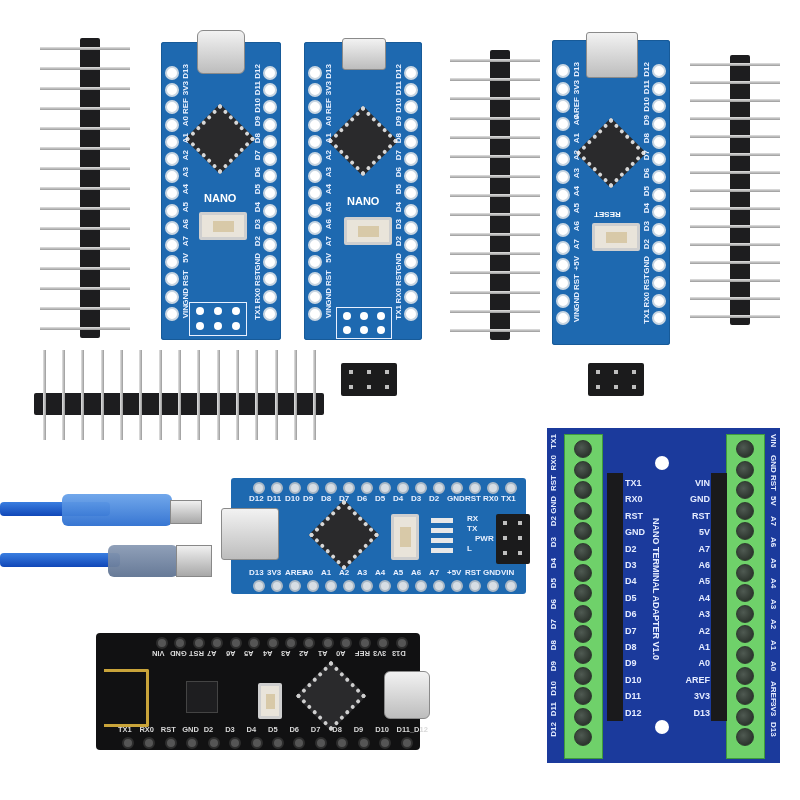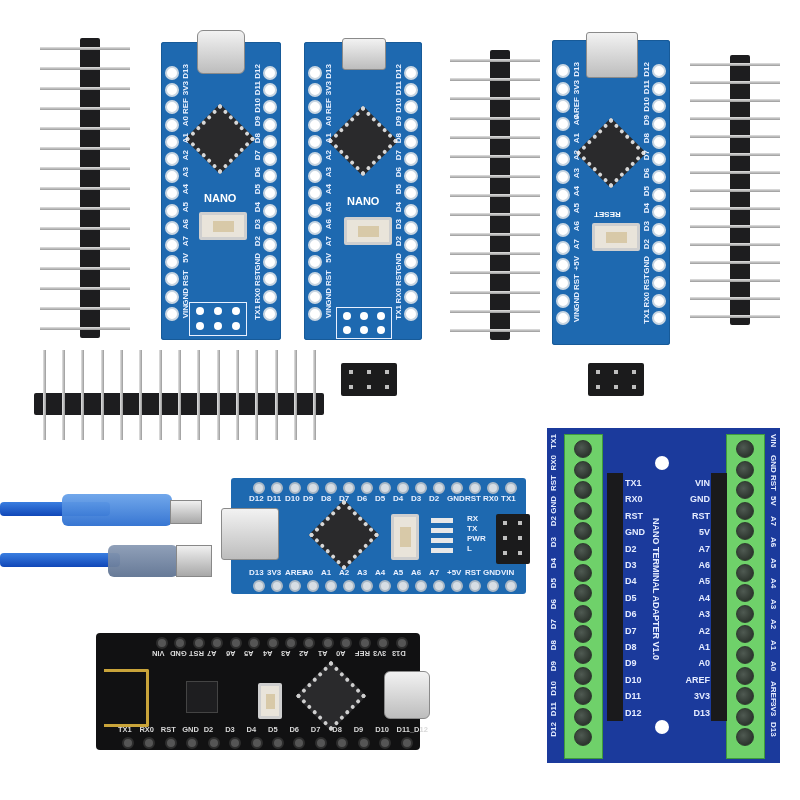--- a/index.html
+++ b/index.html
@@ -460,21 +460,21 @@
       <div class="lbl" style="left:252px;top:90px">GND</div>
       <div class="hole" style="left:274px;top:102px"></div>
       <div class="lbl" style="left:270px;top:90px">VIN</div>
     </div>
   <div id="hn-leds">
       <div style="position:absolute;left:200px;top:40px;width:22px;height:5px;background:#e8e8e8;"></div>
       <div class="lbl" style="left:236px;top:36px">RX</div>
       <div style="position:absolute;left:200px;top:50px;width:22px;height:5px;background:#e8e8e8;"></div>
       <div class="lbl" style="left:236px;top:46px">TX</div>
       <div style="position:absolute;left:200px;top:60px;width:22px;height:5px;background:#e8e8e8;"></div>
-      <div class="lbl" style="left:236px;top:56px">PWR</div>
+      <div class="lbl" style="left:244px;top:56px">PWR</div>
       <div style="position:absolute;left:200px;top:70px;width:22px;height:5px;background:#e8e8e8;"></div>
       <div class="lbl" style="left:236px;top:66px">L</div>
     </div>
 </div>
 
 <div class="bnano" style="left:96px;top:633px;width:324px;height:117px;">
   <div style="position:absolute;left:8px;top:36px;width:42px;height:52px;border:3px solid #c9a43a;border-left:none;border-radius:0 2px 2px 0;"></div>
   <div style="position:absolute;left:90px;top:48px;width:30px;height:30px;background:#1e1e20;border:1px solid #444;"></div>
   <div class="chip" style="left:210px;top:38px;width:42px;height:42px;border-color:#cfcfcf;"></div>
   <div class="btn-reset" style="left:162px;top:50px;width:18px;height:30px;"></div>

